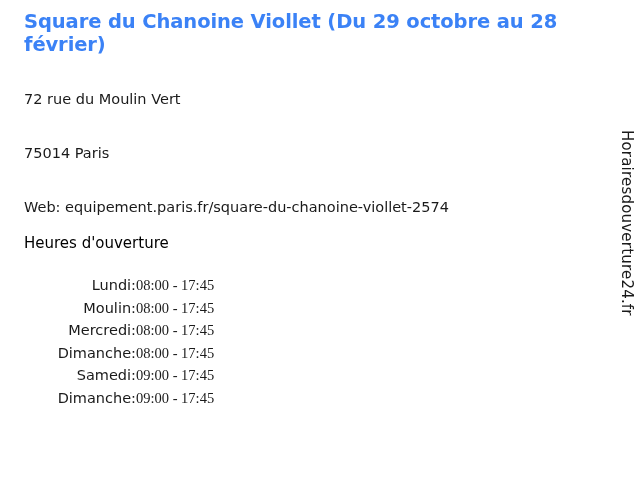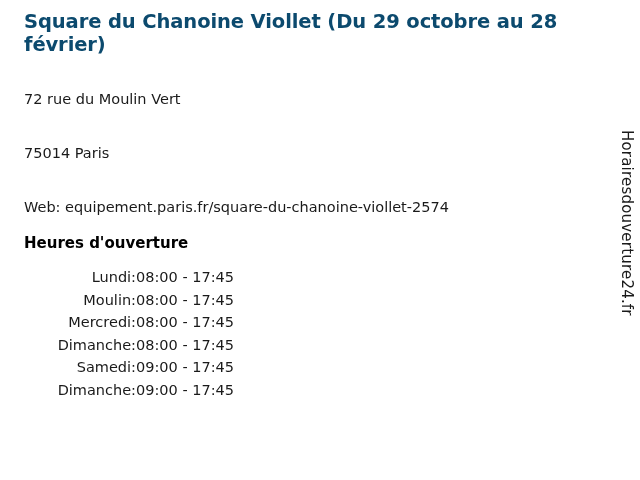--- a/index.html
+++ b/index.html
@@ -27,35 +27,35 @@
     left: 24px;
     top: 10px;
     width: 578px;
   }
   .title {
     font-size: 19.5px;
     font-weight: bold;
     line-height: 23px;
     letter-spacing: -0.1px;
     margin: 0 0 14px 0;
-    color: #0c4a6e;
+    color: #3b82f6;
   }
   .address-block {
     margin: 0 0 16px 0;
   }
   .address-line {
     font-size: 14.5px;
     line-height: 22px;
     color: #1a1a1a;
     margin-top: 32px;
   }
   .hours-title {
     font-size: 15px;
-    font-weight: bold;
-    margin: 12px 0 14px 0;
+    font-weight: normal;
+    margin: 12px 0 22px 0;
     color: #000000;
   }
   .hours-table {
     border-collapse: collapse;
     margin-left: 0px;
   }
   .hours-table td {
     font-size: 14.5px;
     line-height: 22.5px;
     padding: 0;
@@ -63,20 +63,21 @@
     color: #1a1a1a;
     white-space: nowrap;
     text-align: right;
   }
   .day-cell {
     width: 112px;
     padding-right: 0px;
   }
   .time-cell {
     padding-left: 0px;
+    font-family: Liberation Serif, serif;
   }
   .vertical-brand {
     position: absolute;
     right: 4px;
     top: 130px;
     font-size: 15px;
     color: #1a1a1a;
     writing-mode: vertical-rl;
     text-orientation: mixed;
     letter-spacing: 0.2px;

